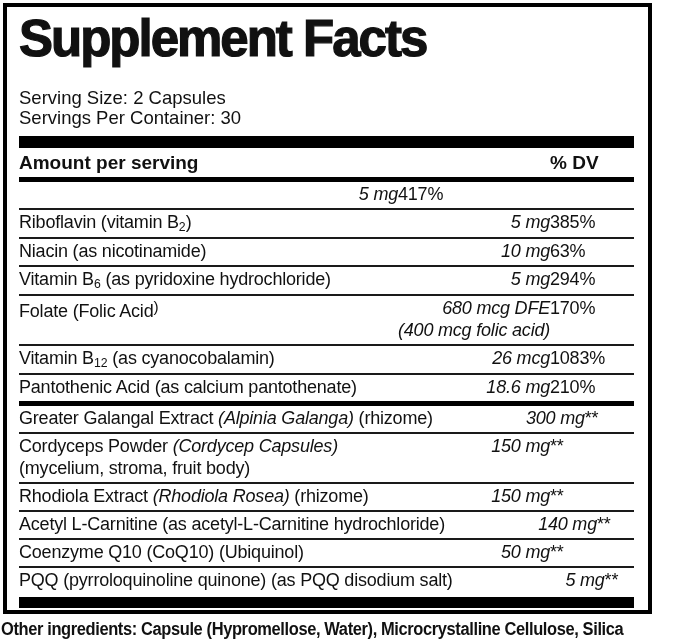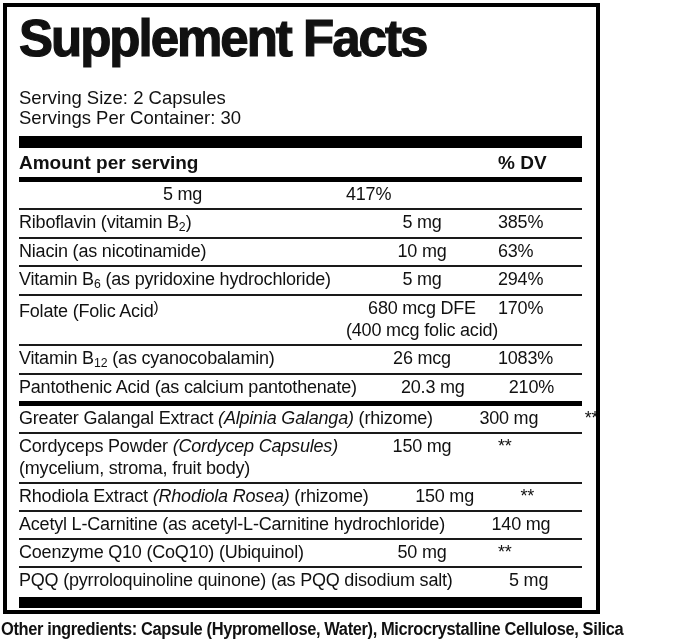--- a/index.html
+++ b/index.html
@@ -6,21 +6,21 @@
   html,body { width:679px; height:644px; background:#ffffff; }
   body {
     position:relative;
     font-family:"Liberation Sans", sans-serif;
     color:#111111;
     overflow:hidden;
   }
   .label {
     position:absolute;
     left:3px; top:3px;
-    width:597px; height:611px;
+    width:649px; height:611px;
     border:4px solid #000;
     background:#fff;
     padding:0 14px 0 12px;
     overflow:hidden;
   }
   .title {
     font-size:51px;
     font-weight:bold;
     letter-spacing:-2px;
     line-height:1.04;
@@ -44,21 +44,21 @@
     display:grid;
     grid-template-columns:1fr 152px 84px;
     border-top:2px solid #1a1a1a;
     padding:2px 0 2px 0;
     font-size:18px;
     letter-spacing:-0.2px;
     line-height:1.22;
   }
   .rows .row:first-child { border-top:none; }
   .row .name { white-space:nowrap; }
-  .row .amt  { text-align:center; white-space:nowrap; }
+  .row .amt  { text-align:right; white-space:nowrap;font-style:italic; }
   .row .dv   { }
   .sub { font-size:68%; vertical-align:-22%; letter-spacing:0; }
   .sup { font-size:85%; vertical-align:28%; letter-spacing:0; }
   .it  { font-style:italic; }
   .footnote { font-size:19px; padding:6px 0 6px 0; }
   .other {
     position:absolute;
     left:1px; top:619px;
     font-size:17.5px;
     font-weight:bold;
@@ -127,21 +127,21 @@
       <div class="row">
         <div class="name"><span>Vitamin B</span><span class="sub">12</span><span> (as cyanocobalamin)</span></div>
         <div class="amt">
           <div>26 mcg</div>
         </div>
         <div class="dv">1083%</div>
       </div>
       <div class="row">
         <div class="name"><span>Pantothenic Acid (as calcium pantothenate)</span></div>
         <div class="amt">
-          <div>20.3 mg</div>
+          <div>18.6 mg</div>
         </div>
         <div class="dv">210%</div>
       </div>
     </div>
 
   <div class="bar bar-md"></div>
 
   <div class="rows">
       <div class="row">
         <div class="name"><span>Greater Galangal Extract </span><span class="it">(Alpinia Galanga)</span><span> (rhizome)</span></div>

